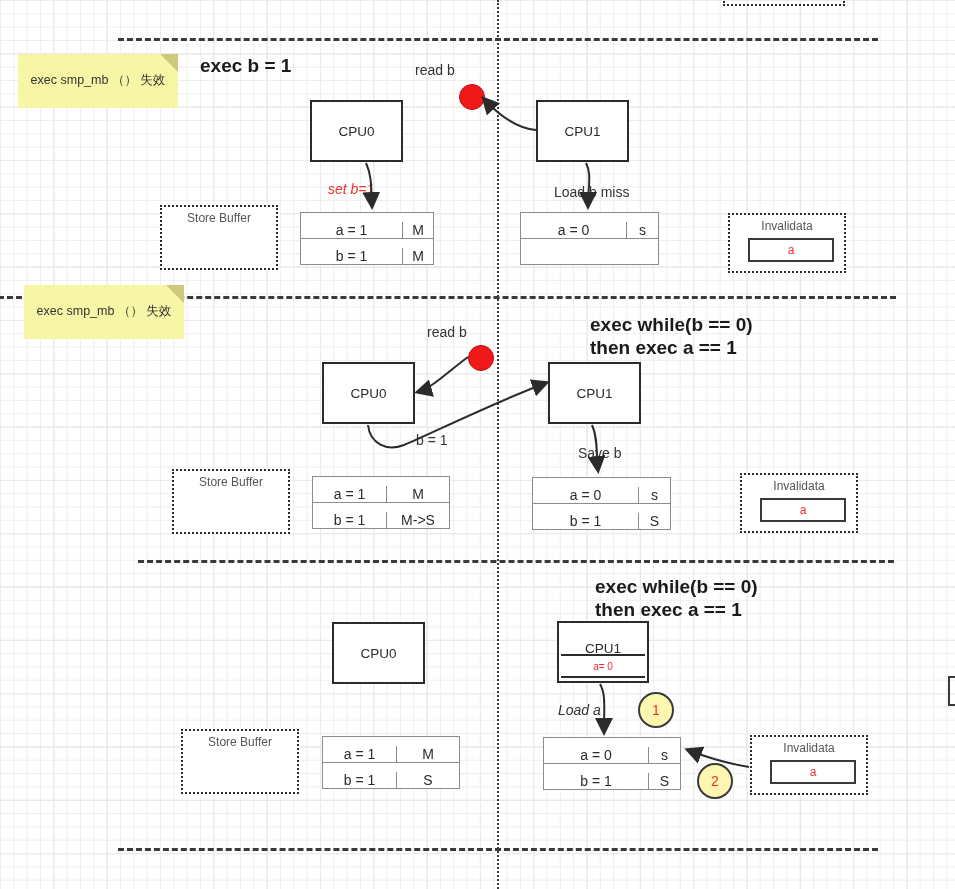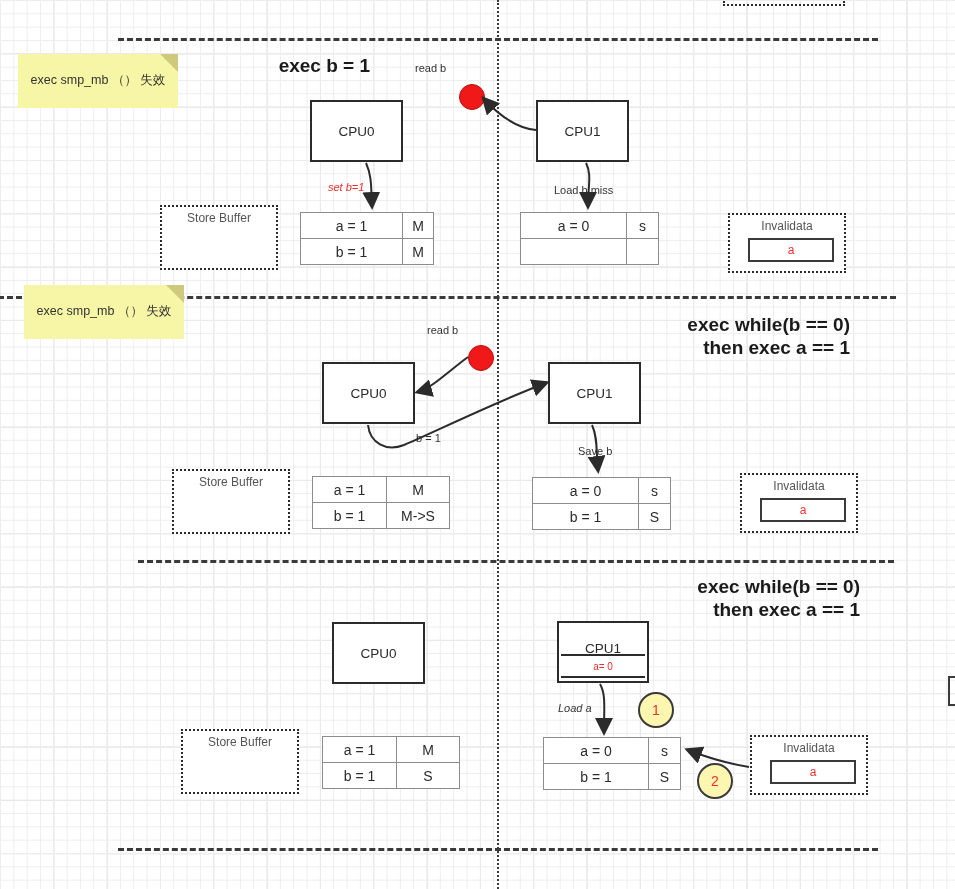--- a/index.html
+++ b/index.html
@@ -76,20 +76,21 @@
   .memtable{
     position:absolute;
     border:1.6px solid #8c8c8c;
     box-sizing:border-box;
     background:#fff;
     display:flex;flex-direction:column;
   }
   .memtable .row{
     flex:1;display:flex;
     border-bottom:1.6px solid #8c8c8c;
+    align-items:flex-end;
   }
   .memtable .row:last-child{border-bottom:none;}
   .memtable .c-val{
     flex:1;display:flex;align-items:center;justify-content:center;
     font-size:14px;color:#2b2b2b;
     border-right:1.6px solid #8c8c8c;
   }
   .memtable .c-state{
     display:flex;align-items:center;justify-content:center;
     font-size:14px;color:#2b2b2b;
@@ -107,22 +108,22 @@
     text-align:center;font-size:12px;color:#555;
   }
   .dotbox .innerbar{
     position:absolute;
     border:2.4px solid #3a3a3a;
     background:#fff;
     display:flex;align-items:center;justify-content:center;
     font-size:12px;
   }
   
-  .lbl{position:absolute;font-size:11px;color:#333;white-space:pre;}
-  .title{position:absolute;font-size:19px;font-weight:bold;color:#1a1a1a;white-space:pre;text-align:right;line-height:1.22;}
+  .lbl{position:absolute;font-size:14px;color:#333;white-space:pre;}
+  .title{position:absolute;font-size:19px;font-weight:bold;color:#1a1a1a;white-space:pre;text-align:left;line-height:1.22;}
   .redlbl{color:#f03030;}
   
   .reddot{
     position:absolute;
     border-radius:50%;
     background:#f01818;
     border:1.5px solid #b51010;
   }
   
   .badge{

